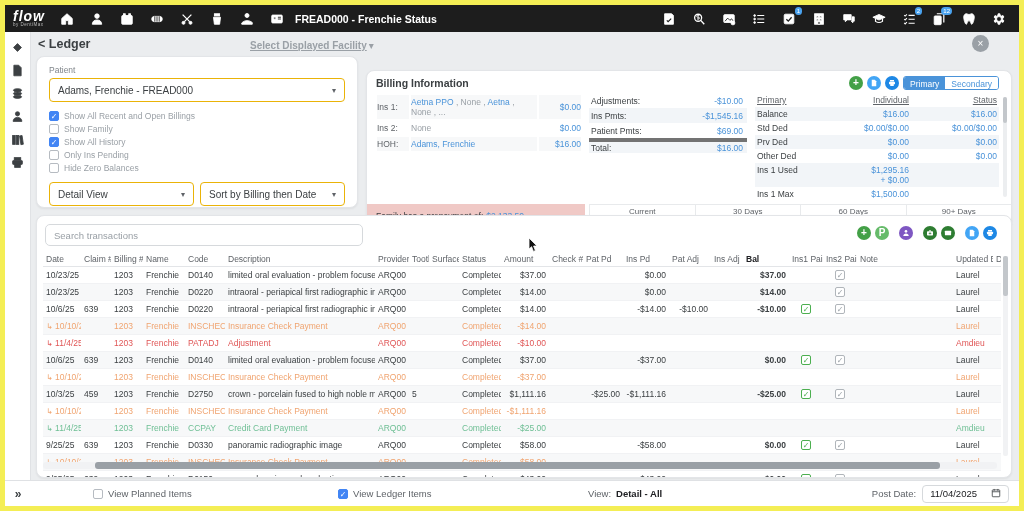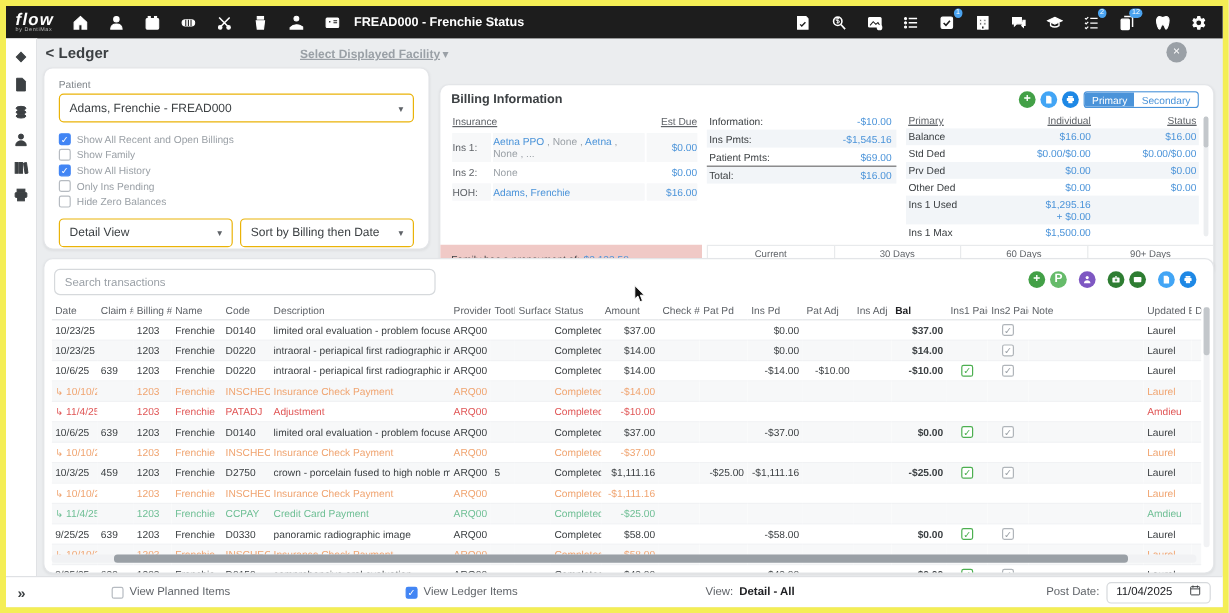--- a/index.html
+++ b/index.html
@@ -61,21 +61,21 @@
   .instable tr.shade{background:#f2f5f8;}
   .ins-lab{color:#5f6368;width:32px;}
   .ins-est{text-align:right;color:#4a93d9;width:42px;}
   .link{color:#4a93d9;}
   .muted{color:#9aa0a6;}
   .prepay{position:absolute;left:0px;bottom:0px;width:218px;height:24px;background:#f0c9c6;border-radius:0 0 0 8px;display:flex;align-items:center;padding-left:9px;font-size:8.5px;color:#3c4043;gap:3px;}
   .prepay a{color:#4a93d9;text-decoration:underline;}
   .totals{position:absolute;left:222px;top:22px;width:158px;}
   .trow{display:flex;justify-content:space-between;padding:2px 4px 2px 2px;font-size:8.5px;color:#3c4043;height:15px;align-items:center;}
   .trow:nth-child(even){background:#f2f5f8;}
-  .trow.total{border-top:1px solid #737373;}
+  .trow.total{border-top:4px solid #737373;}
   .trow b{color:#4a93d9;font-weight:normal;}
   .sumtable{position:absolute;left:388px;top:22px;width:244px;}
   .sumtable .hdr span{text-decoration:underline;color:#5f6368;}
   .srow{display:flex;font-size:8.5px;padding:2px 2px;color:#3c4043;}
   .srow .c1{flex:0 0 72px;}
   .srow .c2{flex:1;text-align:right;color:#4a93d9;}
   .srow .c3{flex:0 0 88px;text-align:right;color:#4a93d9;}
   .srow.shade{background:#f2f5f8;}
   .srow.hdr .c2,.srow.hdr .c3{color:#5f6368;}
   .sumscroll{position:absolute;right:4px;top:26px;width:4px;height:100px;background:#eceef0;border-radius:2px;}
@@ -364,24 +364,20 @@
               <rect x="4.5" y="9.5" width="7" height="4.5"></rect>
             </svg>
           </span>
         </div>
       <div class="toggle">
         <div class="tog-on">Primary</div>
         <div class="tog-off">Secondary</div>
       </div>
       <table class="instable" id="insTable">
           <tbody>
-            <tr class="hdr">
-              <td colspan="2">Insurance</td>
-              <td class="ins-est" style="text-decoration:underline;color:#5f6368;">Est Due</td>
-            </tr>
             <tr class="shade">
               <td class="ins-lab">Ins 1:</td>
               <td><span class="link">Aetna PPO</span><span class="muted"> , None , </span><span class="link">Aetna</span><span class="muted"> , None , ...</span></td>
               <td class="ins-est">$0.00</td>
             </tr>
             <tr class="">
               <td class="ins-lab">Ins 2:</td>
               <td><span class="muted">None</span></td>
               <td class="ins-est">$0.00</td>
             </tr>
@@ -391,21 +387,21 @@
               <td class="ins-est">$16.00</td>
             </tr>
           </tbody>
         </table>
       <div class="prepay">
         <span>Family has a prepayment of:</span>
         <a>$2,133.50</a>
       </div>
       <div class="totals" id="totList">
           <div class="trow ">
-            <span>Information:</span>
+            <span>Adjustments:</span>
             <b>-$10.00</b>
           </div>
           <div class="trow ">
             <span>Ins Pmts:</span>
             <b>-$1,545.16</b>
           </div>
           <div class="trow ">
             <span>Patient Pmts:</span>
             <b>$69.00</b>
           </div>

